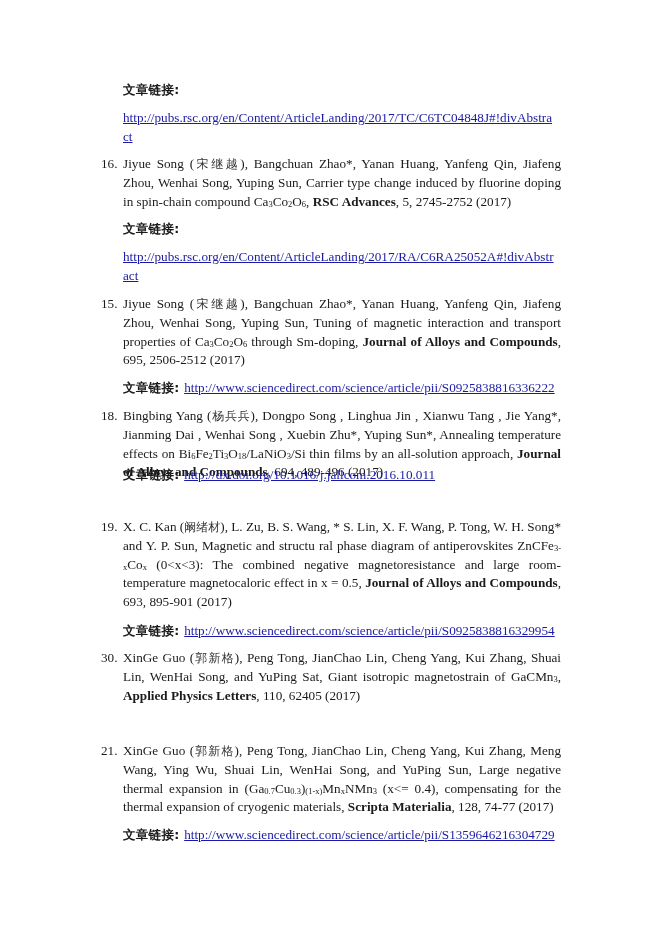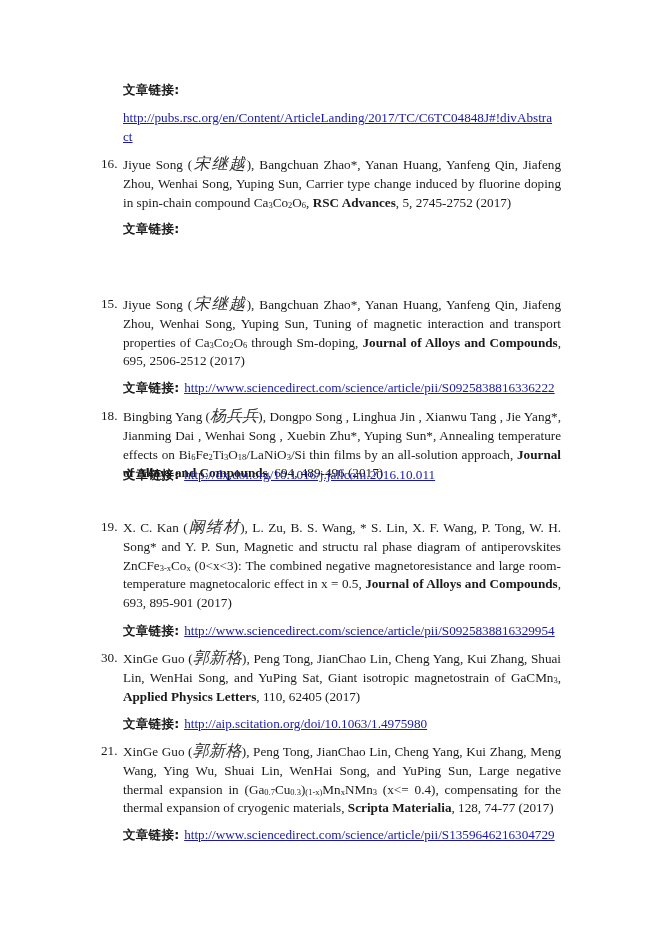--- a/index.html
+++ b/index.html
@@ -10,21 +10,21 @@
   }
   .page { position: absolute; left: 0; top: 0; width: 662px; height: 812px; }
   .block { position: absolute; left: 123px; width: 438px; font-size: 13.2px; line-height: 18.8px; }
   .label { font-family: "DejaVu Sans", "Liberation Sans", sans-serif; font-weight: bold; font-size: 12.5px; letter-spacing: 0.3px; }
   a.link { color: #1a1aa6; text-decoration: underline; word-break: break-all; }
   .entry { position: absolute; left: 101px; width: 460px; font-size: 13.2px; line-height: 18.8px; }
   .entry .num { position: absolute; left: 0; top: 0; width: 22px; }
   .entry .text { margin-left: 22px; text-align: justify; }
   sub { font-size: 8.5px; vertical-align: -1px; line-height: 0; }
   .journal { font-weight: bold; }
-  .cn { font-family: "DejaVu Sans", sans-serif; font-size: 16px; color: #333; font-style: italic; }
+  .cn { font-family: "DejaVu Sans", sans-serif; font-size: 12px; color: #333; }
 </style>
 </head>
 <body>
 
 <div class="page">
 
   <div class="block" style="top:81px;">
     <span class="label">文章链接</span><span class="label">:</span>
   </div>
   <div class="block" style="top:109px;">
@@ -32,20 +32,23 @@
   </div>
 
   <div class="entry" style="top:155px;">
     <span class="num">16.</span>
     <div class="text">
       <span>Jiyue Song (</span><span class="cn">宋继越</span><span>), Bangchuan Zhao*, Yanan Huang, Yanfeng Qin, Jiafeng Zhou, Wenhai Song, Yuping Sun, Carrier type change induced by fluorine doping in spin-chain compound </span><span>Ca<sub>3</sub>Co<sub>2</sub>O<sub>6</sub></span>, <span class="journal">RSC Advances</span><span>, 5, 2745-2752 (2017)</span>
     </div>
   </div>
   <div class="block" style="top:220px;">
     <span class="label">文章链接</span><span class="label">:</span>
+  </div>
+  <div class="block" style="top:248px;">
+    <a class="link"><span>http://pubs.rsc.org/en/Content/ArticleLanding/2017/RA/C6RA25052A#!divAbstr</span><br><span>act</span></a>
   </div>
 
   <div class="entry" style="top:295px;">
     <span class="num">15.</span>
     <div class="text">
       <span>Jiyue Song (</span><span class="cn">宋继越</span><span>), Bangchuan Zhao*, Yanan Huang, Yanfeng Qin, Jiafeng Zhou, Wenhai Song, Yuping Sun, Tuning of magnetic interaction and transport properties of </span><span>Ca<sub>3</sub>Co<sub>2</sub>O<sub>6</sub></span><span> through Sm-doping, </span><span class="journal">Journal of Alloys and Compounds</span><span>, 695, 2506-2512 (2017)</span>
     </div>
   </div>
   <div class="block" style="top:379px;">
     <span class="label">文章链接</span><span class="label">: </span><a class="link">http://www.sciencedirect.com/science/article/pii/S0925838816336222</a>
@@ -70,23 +73,20 @@
   <div class="block" style="top:622px;">
     <span class="label">文章链接</span><span class="label">: </span><a class="link">http://www.sciencedirect.com/science/article/pii/S0925838816329954</a>
   </div>
 
   <div class="entry" style="top:649px;">
     <span class="num">30.</span>
     <div class="text">
       <span>XinGe Guo (</span><span class="cn">郭新格</span><span>), Peng Tong, JianChao Lin, Cheng Yang, Kui Zhang, Shuai Lin, WenHai Song, and YuPing Sat, Giant isotropic magnetostrain of </span><span>GaCMn<sub>3</sub></span><span>, </span><span class="journal">Applied Physics Letters</span><span>, 110, 62405 (2017)</span>
     </div>
   </div>
-  <div class="block" style="top:715px;">
-    <span class="label">文章链接</span><span class="label">: </span><a class="link">http://aip.scitation.org/doi/10.1063/1.4975980</a>
-  </div>
 
   <div class="entry" style="top:742px;">
     <span class="num">21.</span>
     <div class="text">
       <span>XinGe Guo (</span><span class="cn">郭新格</span><span>), Peng Tong, JianChao Lin, Cheng Yang, Kui Zhang, Meng Wang, Ying Wu, Shuai Lin, WenHai Song, and YuPing Sun, Large negative thermal expansion in </span><span>(Ga<sub>0.7</sub>Cu<sub>0.3</sub>)<sub>(1-x)</sub>Mn<sub>x</sub>NMn<sub>3</sub></span><span> (x&lt;= 0.4), compensating for the thermal expansion of cryogenic materials, </span><span class="journal">Scripta Materialia</span><span>, 128, 74-77 (2017)</span>
     </div>
   </div>
   <div class="block" style="top:826px;">
     <span class="label">文章链接</span><span class="label">: </span><a class="link">http://www.sciencedirect.com/science/article/pii/S1359646216304729</a>
   </div>

